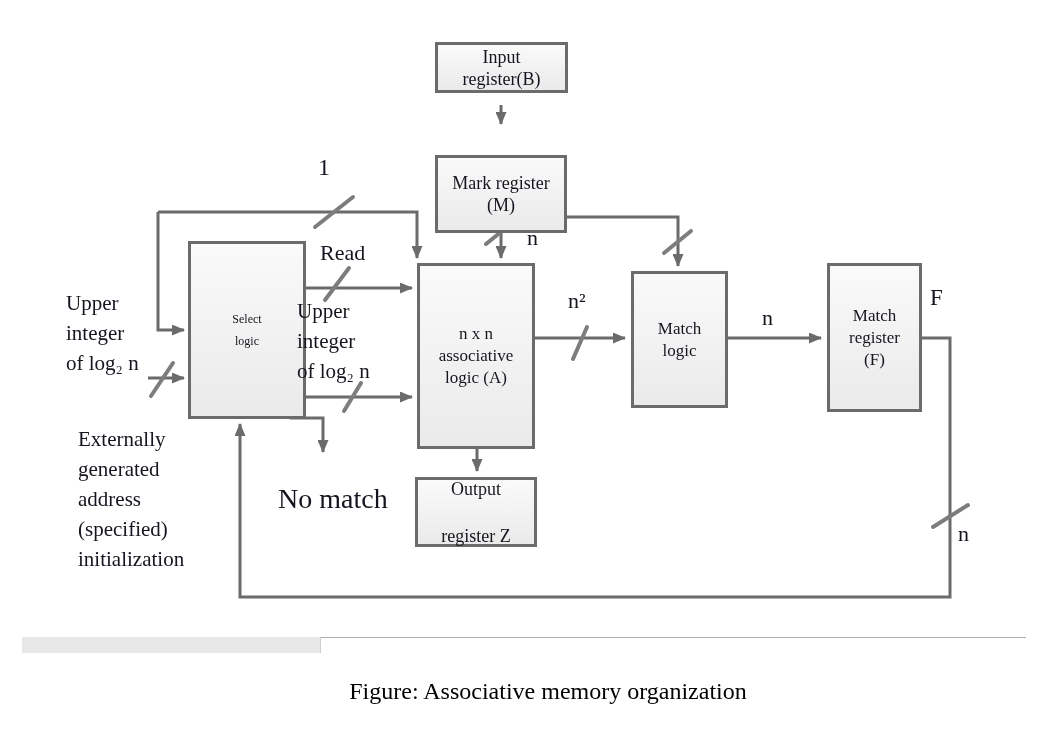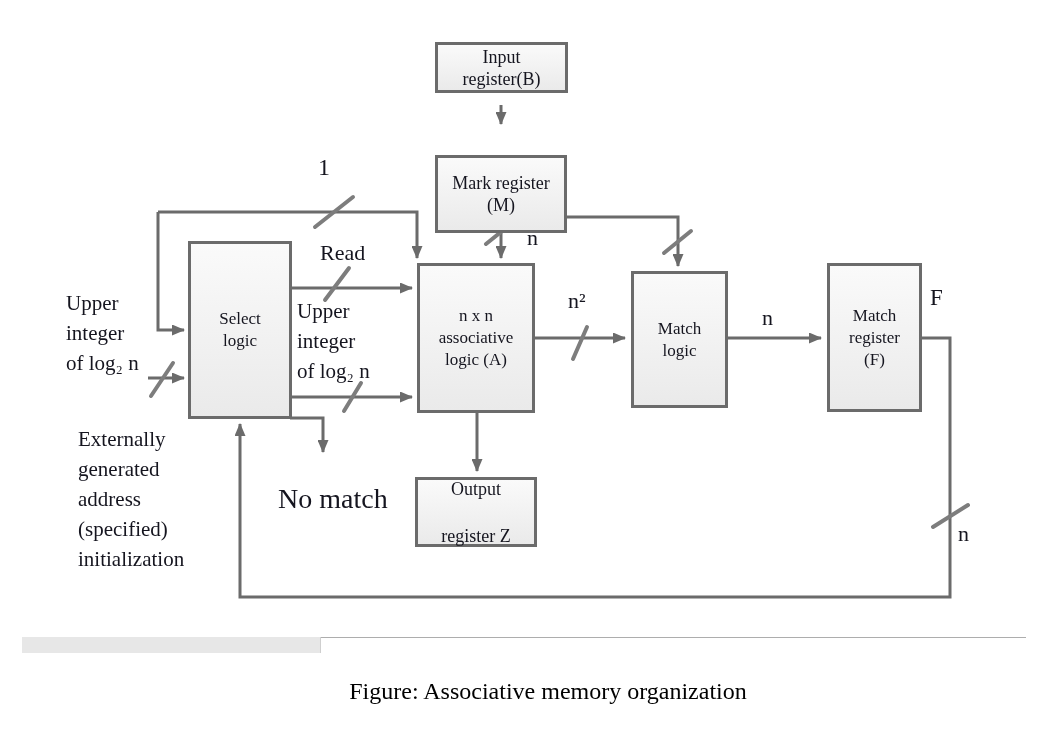--- a/index.html
+++ b/index.html
@@ -82,25 +82,25 @@
   </svg>
 
   <div class="node" style="left:435px;top:42px;width:133px;height:51px;">
     <span>Input</span>
     <span>register(B)</span>
   </div>
   <div class="node" style="left:435px;top:128px;width:132px;height:78px;margin-top:27px;">
     <span>Mark register</span>
     <span>(M)</span>
   </div>
-  <div class="node" style="left:188px;top:241px;width:104px;height:178px;font-size:17px;">
+  <div class="node" style="left:188px;top:241px;width:118px;height:178px;font-size:12px;">
     <span>Select</span>
     <span>logic</span>
   </div>
-  <div class="node" style="left:417px;top:263px;width:118px;height:150px;font-size:17px;">
+  <div class="node" style="left:417px;top:263px;width:118px;height:186px;font-size:17px;">
     <span>n x n</span>
     <span>associative</span>
     <span>logic (A)</span>
   </div>
   <div class="node" style="left:631px;top:271px;width:97px;height:137px;font-size:17px;">
     <span>Match</span>
     <span>logic</span>
   </div>
   <div class="node" style="left:827px;top:263px;width:95px;height:149px;font-size:17px;">
     <span>Match</span>

